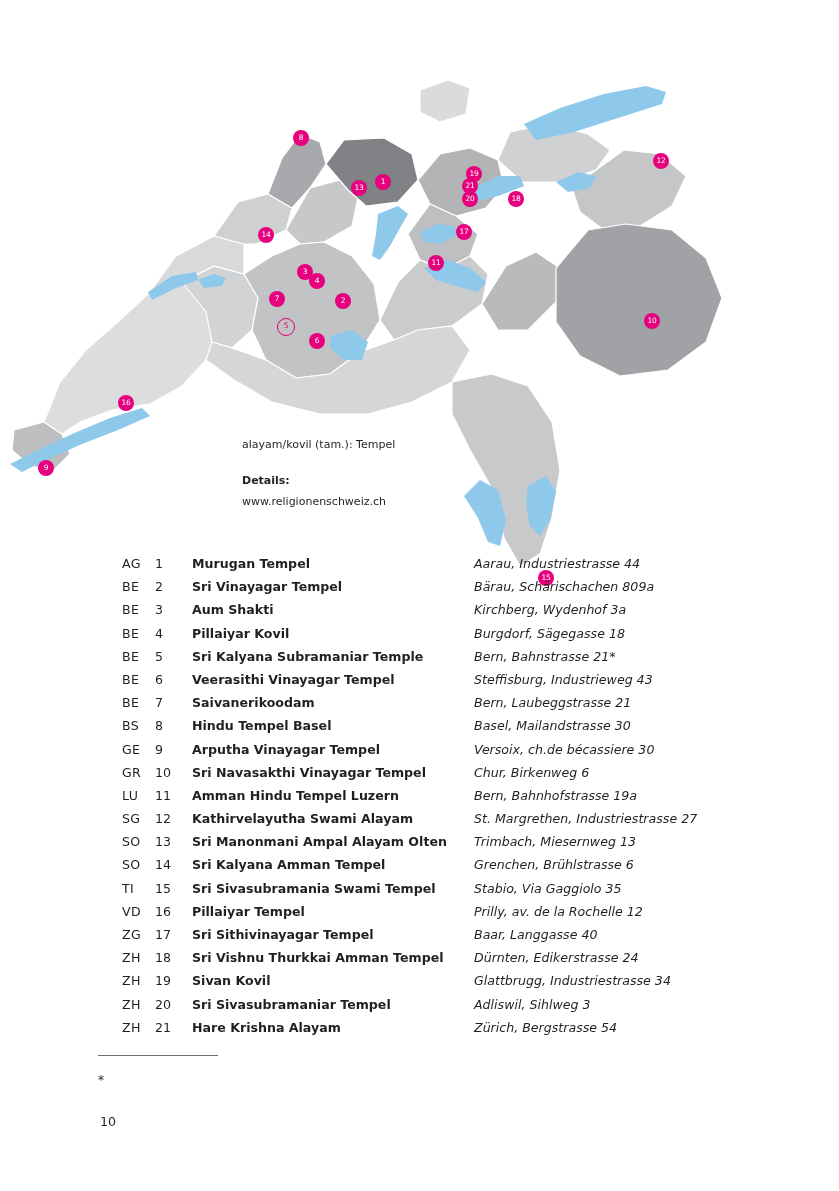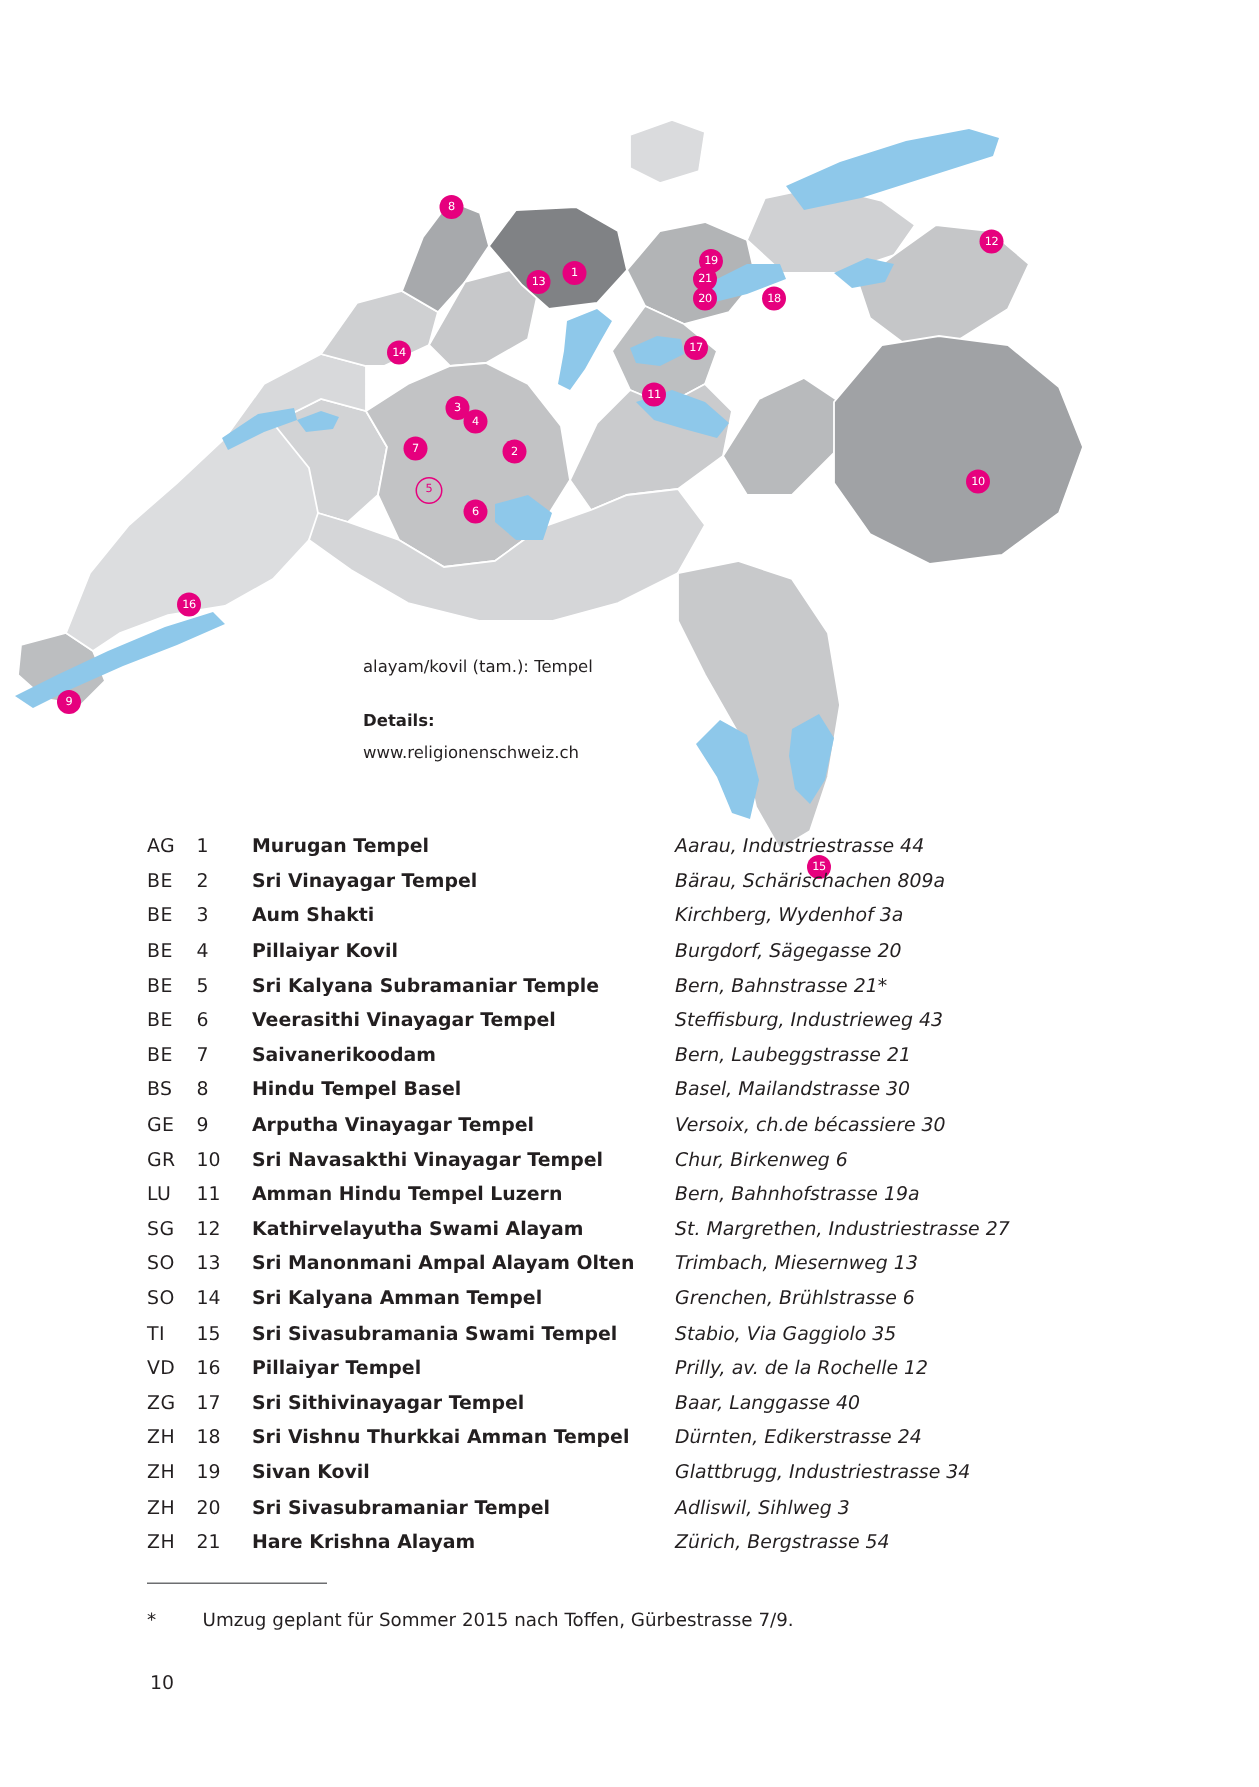--- a/index.html
+++ b/index.html
@@ -89,20 +89,21 @@
     left: 98px;
     top: 558px;
     width: 660px;
     font-size: 12.6px;
     line-height: 1;
   }
   .row {
     display: flex;
     align-items: baseline;
     height: 23.2px;
+    margin-left: 24px;
   }
   .c-canton {
     width: 33px;
     flex: 0 0 33px;
     letter-spacing: 0.3px;
   }
   .c-num {
     width: 37px;
     flex: 0 0 37px;
   }
@@ -259,21 +260,21 @@
       <div class="row">
         <div class="c-canton">BE</div>
         <div class="c-num">3</div>
         <div class="c-name">Aum Shakti</div>
         <div class="c-addr">Kirchberg, Wydenhof 3a</div>
       </div>
       <div class="row">
         <div class="c-canton">BE</div>
         <div class="c-num">4</div>
         <div class="c-name">Pillaiyar Kovil</div>
-        <div class="c-addr">Burgdorf, Sägegasse 20</div>
+        <div class="c-addr">Burgdorf, Sägegasse 18</div>
       </div>
       <div class="row">
         <div class="c-canton">BE</div>
         <div class="c-num">5</div>
         <div class="c-name">Sri Kalyana Subramaniar Temple</div>
         <div class="c-addr">Bern, Bahnstrasse 21*</div>
       </div>
       <div class="row">
         <div class="c-canton">BE</div>
         <div class="c-num">6</div>
@@ -369,19 +370,18 @@
         <div class="c-num">21</div>
         <div class="c-name">Hare Krishna Alayam</div>
         <div class="c-addr">Zürich, Bergstrasse 54</div>
       </div>
     </div>
 
   <div class="footnote">
     <div class="rule"></div>
     <div class="footnote-row">
       <div class="footnote-star">*</div>
-      <div>Umzug geplant für Sommer 2015 nach Toffen, Gürbestrasse 7/9.</div>
     </div>
   </div>
 
   <div class="page-num">10</div>
 
 </div>
 
 </body></html>

